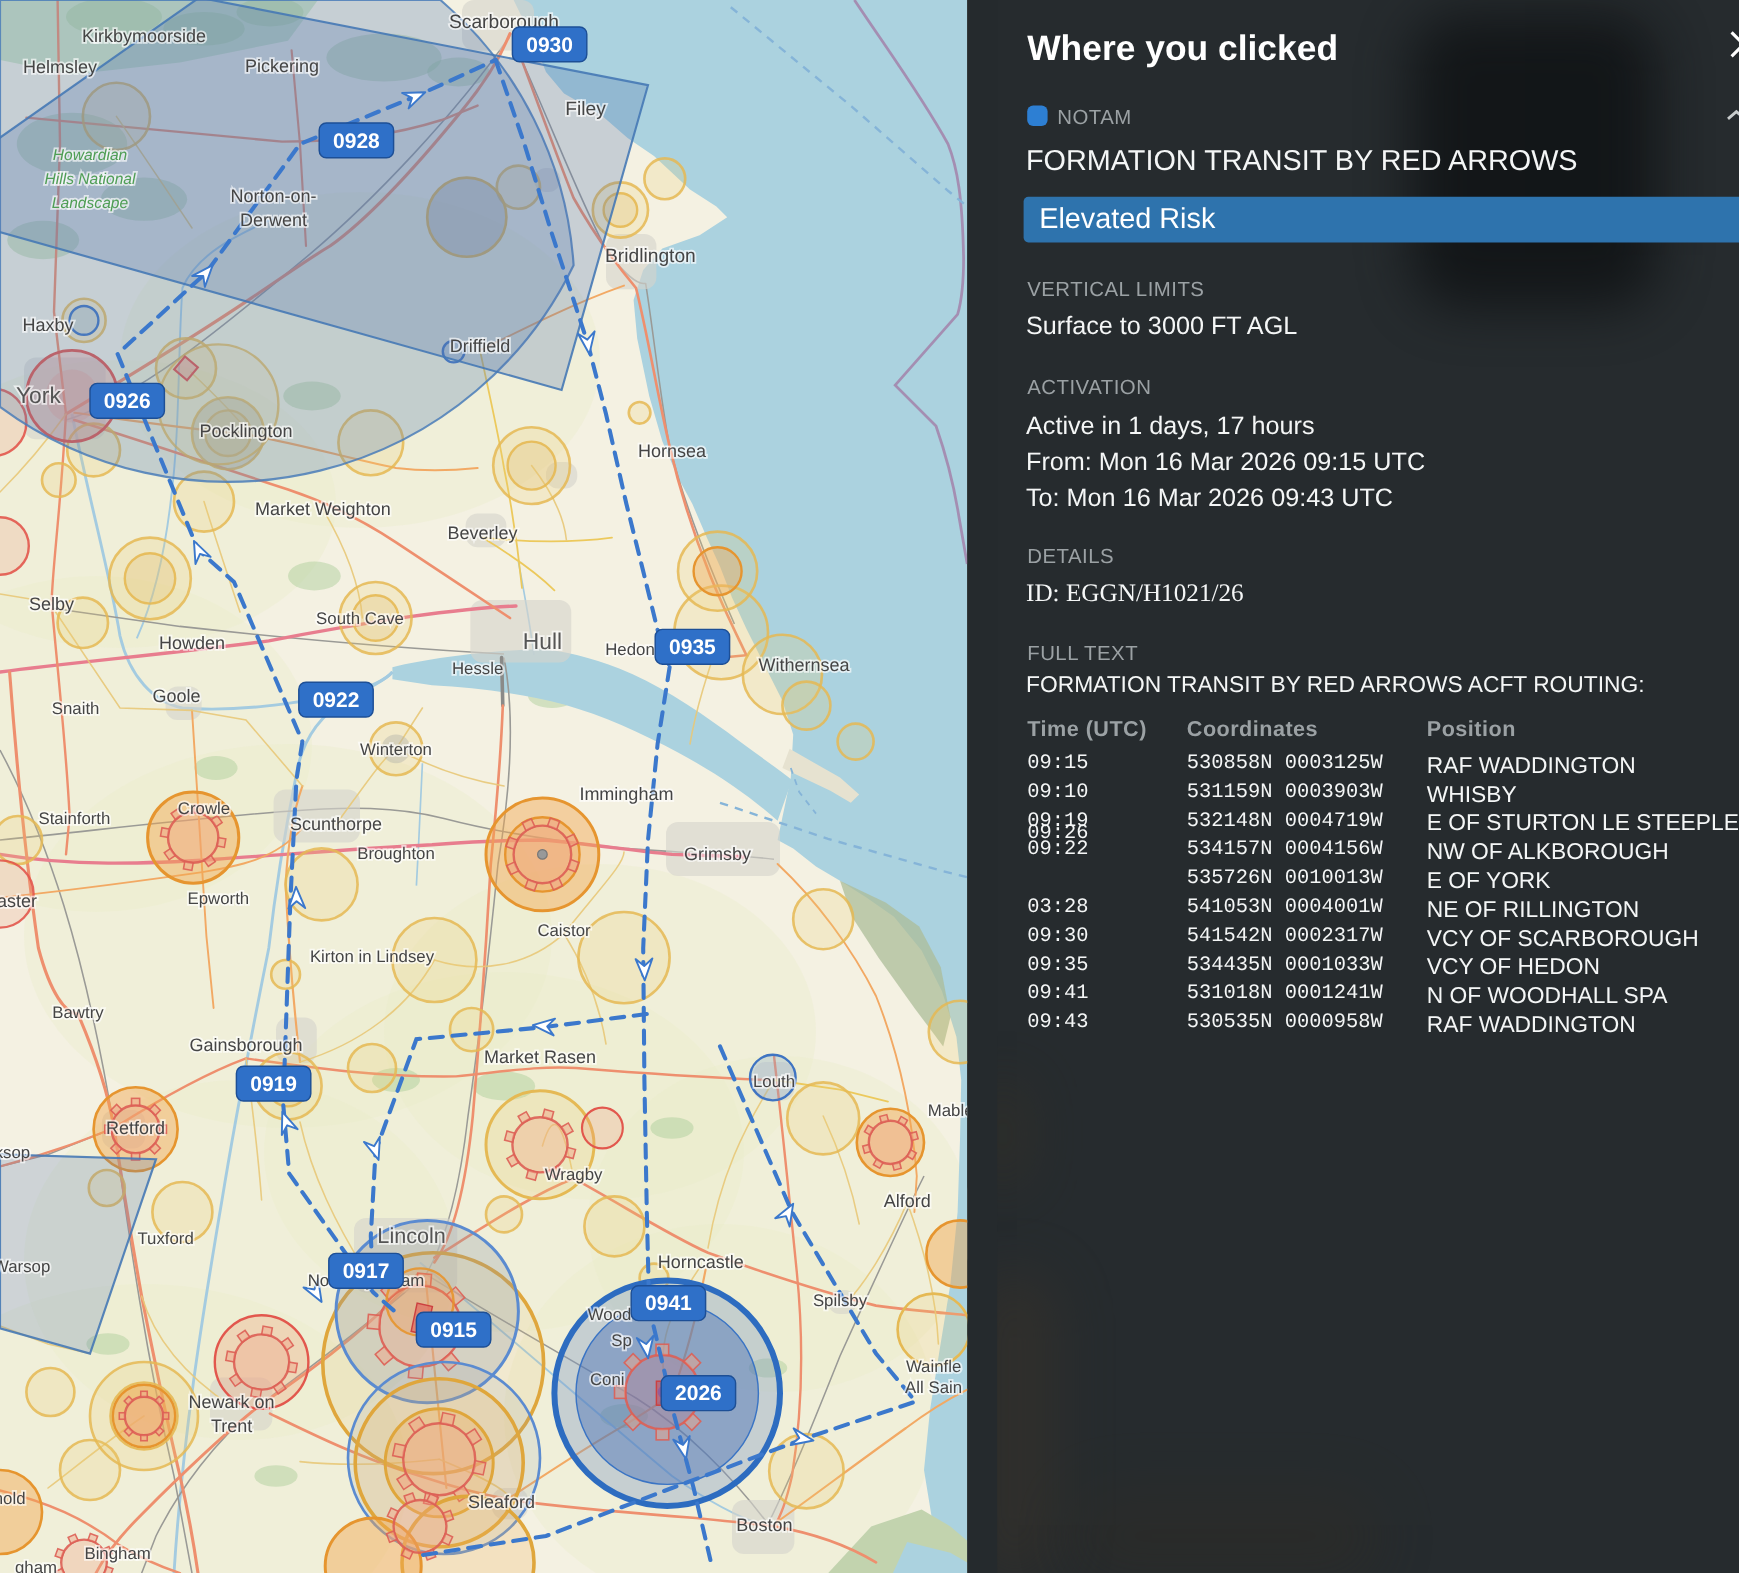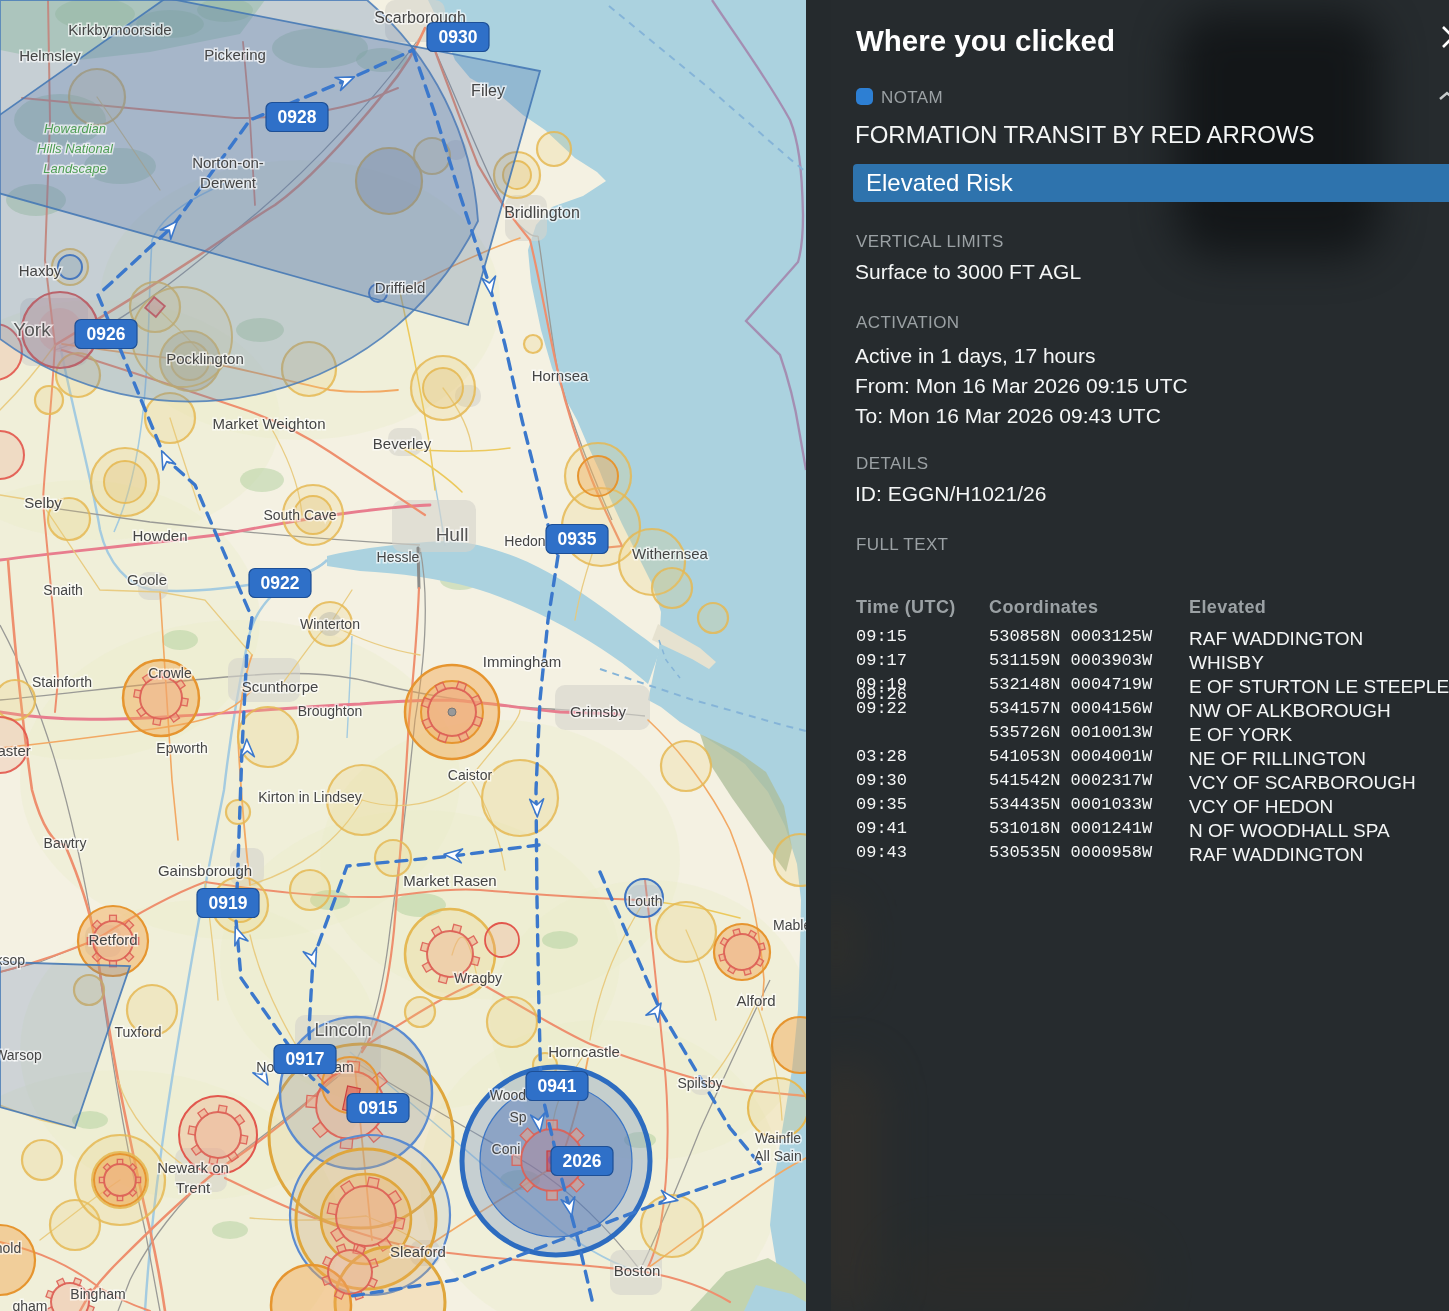--- a/index.html
+++ b/index.html
@@ -514,29 +514,30 @@
     </svg>
  <div class="wht" style="position:absolute;left:24px;top:121px;font-size:24px;">FORMATION TRANSIT BY RED ARROWS</div>
  <div style="position:absolute;left:22px;top:164px;width:604px;height:38px;background:#2e73ad;border-radius:4px;">
    <div style="color:#fff;font-size:24px;padding:5px 0 0 13px;">Elevated Risk</div>
     </div>
  <div class="sec" style="position:absolute;left:25px;top:232px;">VERTICAL LIMITS</div>
  <div class="wht" style="position:absolute;left:24px;top:260px;font-size:21px;">Surface to 3000 FT AGL</div>
  <div class="sec" style="position:absolute;left:25px;top:313px;">ACTIVATION</div>
  <div class="wht" style="position:absolute;left:24px;top:341px;font-size:21px;line-height:30px;">Active in 1 days, 17 hours<br>From: Mon 16 Mar 2026 09:15 UTC<br>To: Mon 16 Mar 2026 09:43 UTC</div>
  <div class="sec" style="position:absolute;left:25px;top:454px;">DETAILS</div>
- <div class="wht" style="position:absolute;left:24px;top:482px;font-size:21px;">ID: EGGN/H1021/26</div>
+ <div class="wht" style="position:absolute;left:24px;top:482px;font-size:21px;font-family:Liberation Serif, serif;">ID: EGGN/H1021/26</div>
  <div class="sec" style="position:absolute;left:25px;top:535px;">FULL TEXT</div>
+ <div class="wht" style="position:absolute;left:24px;top:561px;font-size:19px;">FORMATION TRANSIT BY RED ARROWS ACFT ROUTING:</div>
  <div class="sec" style="position:absolute;left:25px;top:597px;font-size:18px;font-weight:bold;">Time (UTC)</div>
  <div class="sec" style="position:absolute;left:158px;top:597px;font-size:18px;font-weight:bold;">Coordinates</div>
- <div class="sec" style="position:absolute;left:358px;top:597px;font-size:18px;font-weight:bold;">Elevated</div>
+ <div class="sec" style="position:absolute;left:358px;top:597px;font-size:18px;font-weight:bold;">Position</div>
 <div style="position:absolute;left:25px;top:627px;font-family:'Liberation Mono',monospace;font-size:17px;color:#f4f6f6;">09:15</div>
     <div style="position:absolute;left:158px;top:627px;font-family:'Liberation Mono',monospace;font-size:17px;color:#f4f6f6;">530858N 0003125W</div>
     <div style="position:absolute;left:358px;top:628px;font-size:19px;color:#f4f6f6;">RAF WADDINGTON</div>
-    <div style="position:absolute;left:25px;top:651px;font-family:'Liberation Mono',monospace;font-size:17px;color:#f4f6f6;">09:17</div>
+    <div style="position:absolute;left:25px;top:651px;font-family:'Liberation Mono',monospace;font-size:17px;color:#f4f6f6;">09:10</div>
     <div style="position:absolute;left:158px;top:651px;font-family:'Liberation Mono',monospace;font-size:17px;color:#f4f6f6;">531159N 0003903W</div>
     <div style="position:absolute;left:358px;top:652px;font-size:19px;color:#f4f6f6;">WHISBY</div>
     <div style="position:absolute;left:25px;top:675px;font-family:'Liberation Mono',monospace;font-size:17px;color:#f4f6f6;">09:19</div>
     <div style="position:absolute;left:158px;top:675px;font-family:'Liberation Mono',monospace;font-size:17px;color:#f4f6f6;">532148N 0004719W</div>
     <div style="position:absolute;left:358px;top:676px;font-size:19px;color:#f4f6f6;">E OF STURTON LE STEEPLE</div>
     <div style="position:absolute;left:25px;top:699px;font-family:'Liberation Mono',monospace;font-size:17px;color:#f4f6f6;">09:22</div>
     <div style="position:absolute;left:158px;top:699px;font-family:'Liberation Mono',monospace;font-size:17px;color:#f4f6f6;">534157N 0004156W</div>
     <div style="position:absolute;left:358px;top:700px;font-size:19px;color:#f4f6f6;">NW OF ALKBOROUGH</div>
     <div style="position:absolute;left:25px;top:685px;font-family:'Liberation Mono',monospace;font-size:17px;color:#f4f6f6;">09:26</div>
     <div style="position:absolute;left:158px;top:723px;font-family:'Liberation Mono',monospace;font-size:17px;color:#f4f6f6;">535726N 0010013W</div>

